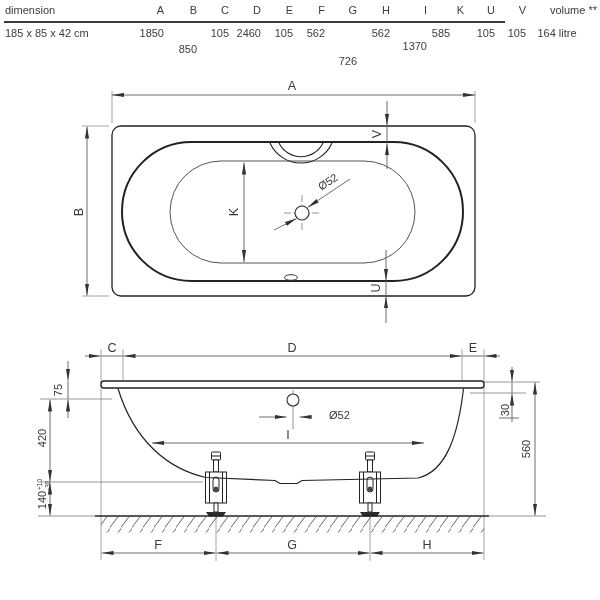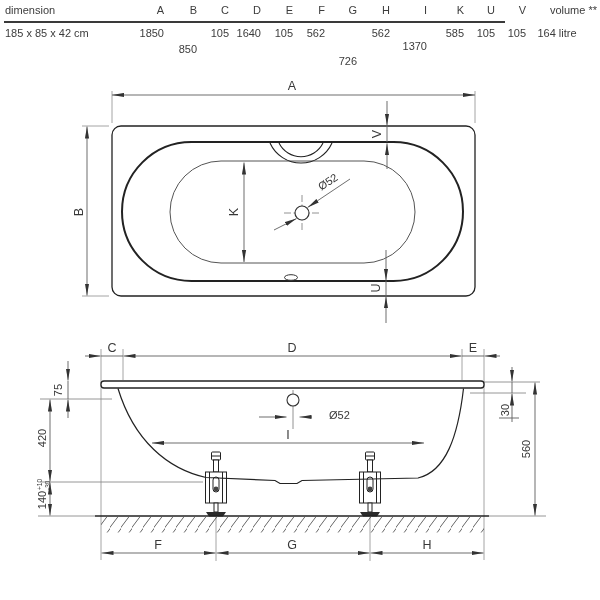--- a/index.html
+++ b/index.html
@@ -42,27 +42,27 @@
     <span class="cell th" style="left:449px;top:4px;">U</span>
     <span class="cell th" style="left:480px;top:4px;">V</span>
     <span class="cell" style="left:517px;top:4px;width:80px;text-align:right;">volume **</span>
 
     <div class="rule"></div>
 
     <span class="cell" style="left:5px;top:27px;">185 x 85 x 42 cm</span>
     <span class="cell td" style="left:118px;top:27px;">1850</span>
     <span class="cell td" style="left:151px;top:43px;">850</span>
     <span class="cell td" style="left:183px;top:27px;">105</span>
-    <span class="cell td" style="left:215px;top:27px;">1640</span>
+    <span class="cell td" style="left:215px;top:27px;">2460</span>
     <span class="cell td" style="left:247px;top:27px;">105</span>
     <span class="cell td" style="left:279px;top:27px;">562</span>
     <span class="cell td" style="left:311px;top:27px;margin-top:28px;">726</span>
     <span class="cell td" style="left:344px;top:27px;">562</span>
     <span class="cell td" style="left:381px;top:40px;">1370</span>
-    <span class="cell td" style="left:418px;top:27px;">585</span>
+    <span class="cell td" style="left:418px;top:27px;text-align:center;">585</span>
     <span class="cell td" style="left:449px;top:27px;">105</span>
     <span class="cell td" style="left:480px;top:27px;">105</span>
     <span class="cell" style="left:517px;top:27px;width:80px;text-align:center;">164 litre</span>
   </div>
 
   <svg width="600" height="600" viewBox="0 0 600 600">
     <defs>
       <marker id="arw" viewBox="0 0 12 5" refX="12" refY="2.5" markerWidth="12" markerHeight="5" markerUnits="userSpaceOnUse" orient="auto-start-reverse">
         <path d="M0,0.4 L12,2.5 L0,4.6 Z" fill="#333"></path>
       </marker>

